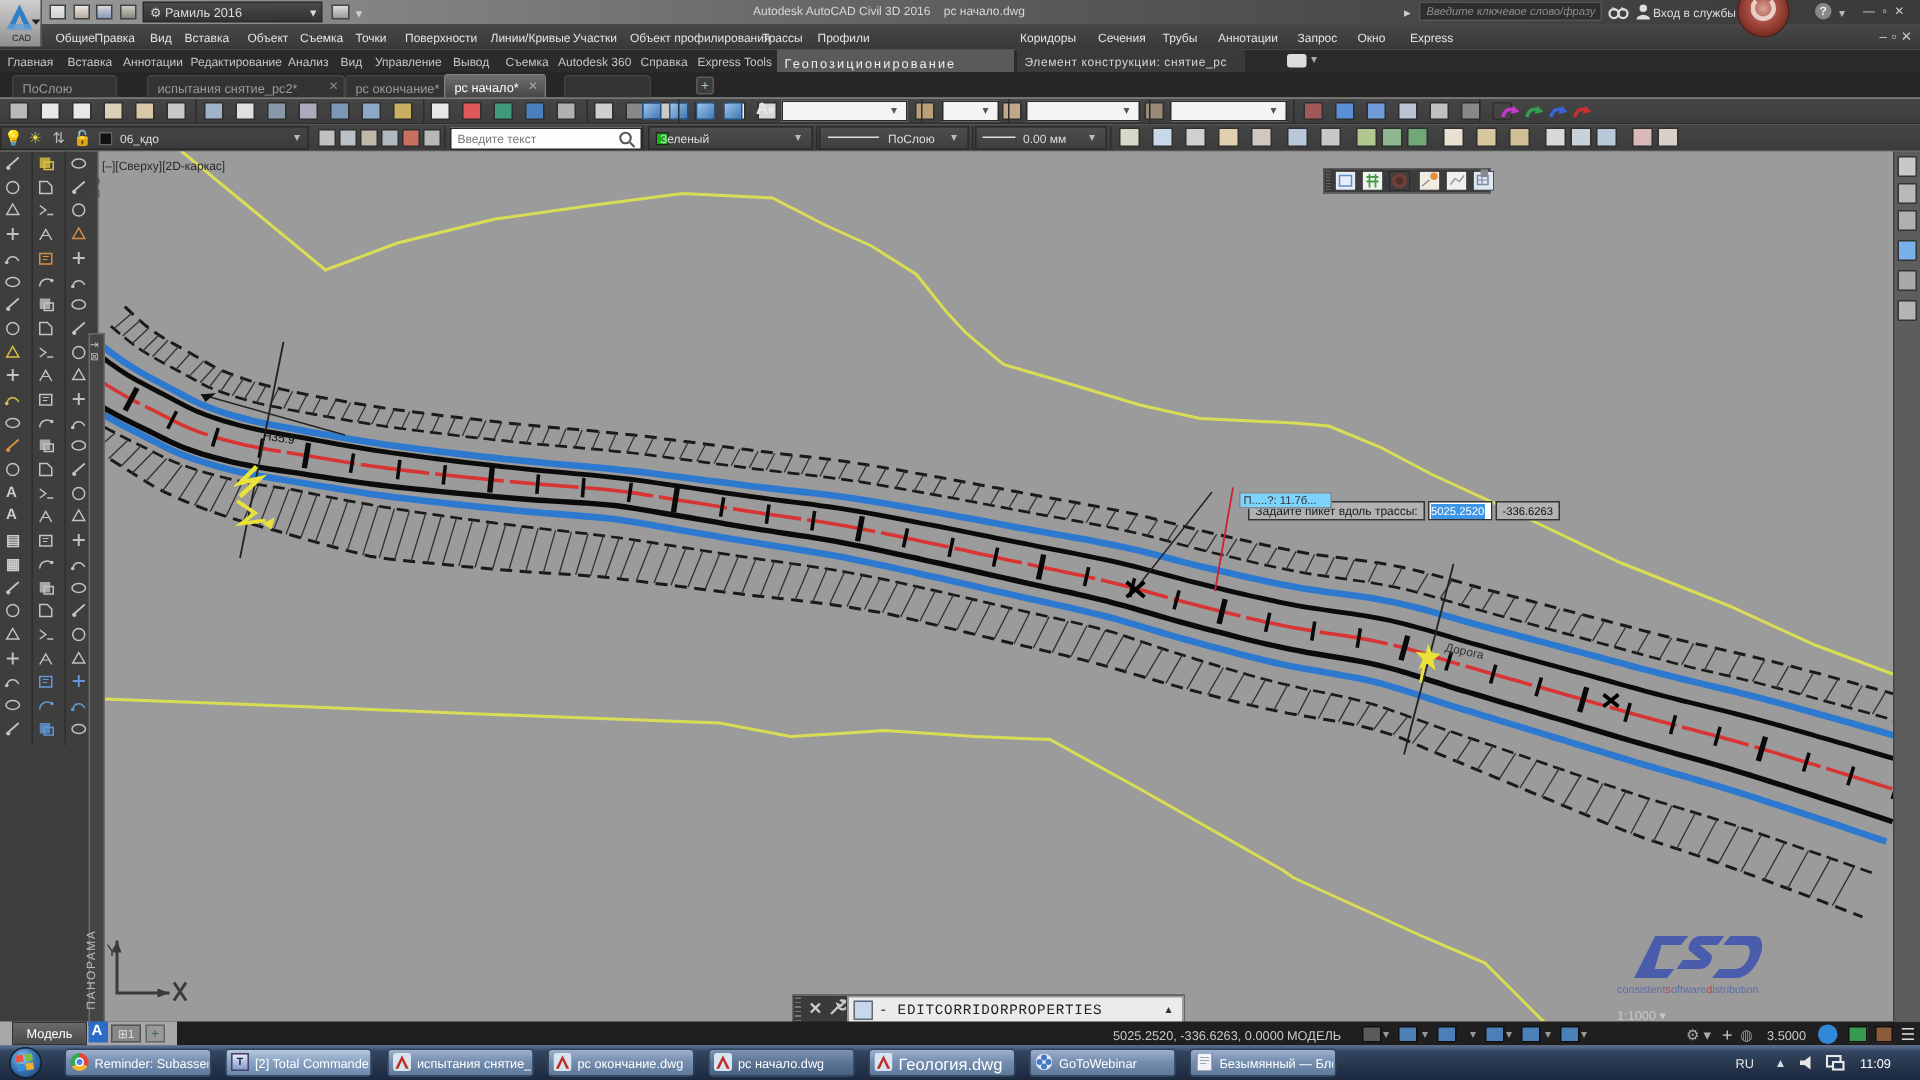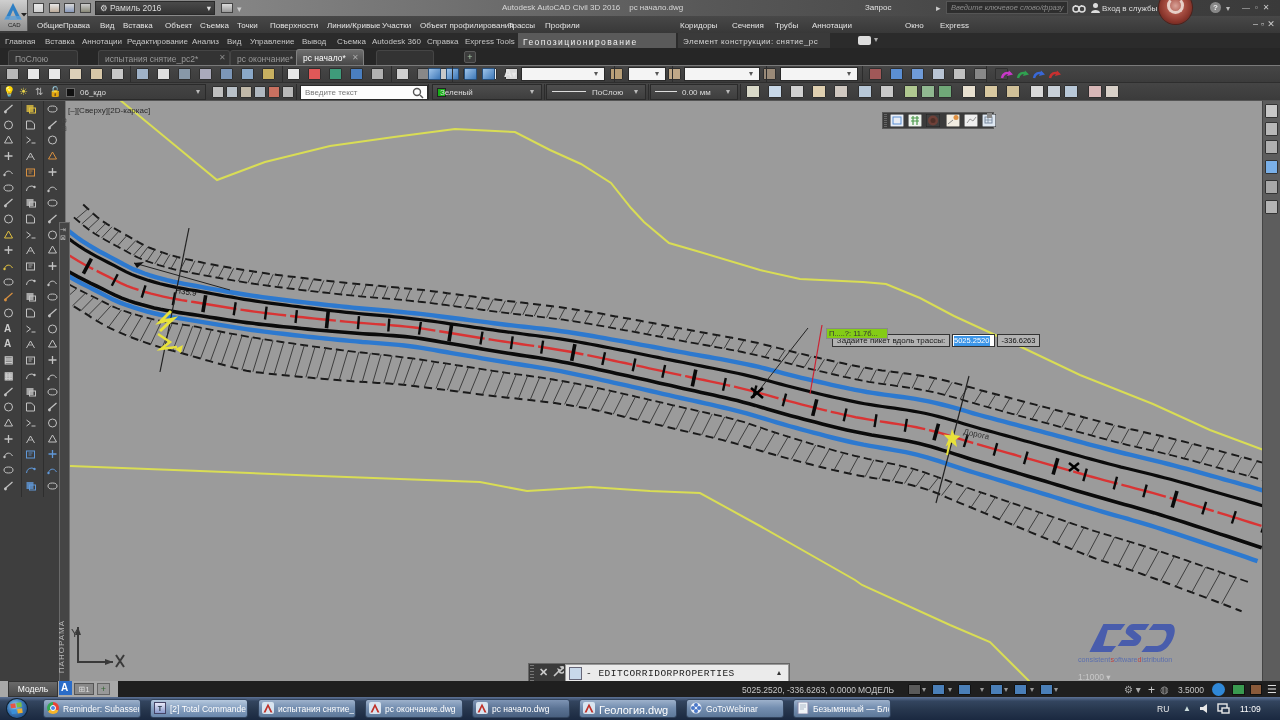--- a/index.html
+++ b/index.html
@@ -50,21 +50,21 @@
 <div class="abs tx" style="left:270px;top:21px;color:#e3e3e3;font-size:8px">Поверхности</div>
 <div class="abs tx" style="left:327px;top:21px;color:#e3e3e3;font-size:8px">Линии/Кривые</div>
 <div class="abs tx" style="left:382px;top:21px;color:#e3e3e3;font-size:8px">Участки</div>
 <div class="abs tx" style="left:420px;top:21px;color:#e3e3e3;font-size:8px">Объект профилирования</div>
 <div class="abs tx" style="left:508px;top:21px;color:#e3e3e3;font-size:8px">Трассы</div>
 <div class="abs tx" style="left:545px;top:21px;color:#e3e3e3;font-size:8px">Профили</div>
 <div class="abs tx" style="left:680px;top:21px;color:#e3e3e3;font-size:8px">Коридоры</div>
 <div class="abs tx" style="left:732px;top:21px;color:#e3e3e3;font-size:8px">Сечения</div>
 <div class="abs tx" style="left:775px;top:21px;color:#e3e3e3;font-size:8px">Трубы</div>
 <div class="abs tx" style="left:812px;top:21px;color:#e3e3e3;font-size:8px">Аннотации</div>
-<div class="abs tx" style="left:865px;top:3px;color:#e3e3e3;font-size:8px">Запрос</div>
+<div class="abs tx" style="left:865px;top:21px;color:#e3e3e3;font-size:8px">Запрос</div>
 <div class="abs tx" style="left:905px;top:21px;color:#e3e3e3;font-size:8px">Окно</div>
 <div class="abs tx" style="left:940px;top:21px;color:#e3e3e3;font-size:8px">Express</div>
 <div class="abs tx" style="left:1253px;top:19px;color:#ccc;font-size:9px;letter-spacing:3px">–▫✕</div>
 <div class="abs" style="left:0;top:33px;width:1280px;height:15px;background:#2b2b2b"></div>
 <div class="abs tx" style="left:5px;top:37px;color:#c6c6c6;font-size:8px">Главная</div>
 <div class="abs tx" style="left:45px;top:37px;color:#c6c6c6;font-size:8px">Вставка</div>
 <div class="abs tx" style="left:82px;top:37px;color:#c6c6c6;font-size:8px">Аннотации</div>
 <div class="abs tx" style="left:127px;top:37px;color:#c6c6c6;font-size:8px">Редактирование</div>
 <div class="abs tx" style="left:192px;top:37px;color:#c6c6c6;font-size:8px">Анализ</div>
 <div class="abs tx" style="left:227px;top:37px;color:#c6c6c6;font-size:8px">Вид</div>
@@ -550,21 +550,21 @@
 <div class="ic" style="left:1265px;top:122px;width:13px;height:14px;background:#b8b8b8;border:1px solid #333;z-index:3"></div>
 <div class="ic" style="left:1265px;top:140px;width:13px;height:14px;background:#b0b0b0;border:1px solid #333;z-index:3"></div>
 <div class="ic" style="left:1265px;top:160px;width:13px;height:14px;background:#7ab0e8;border:1px solid #333;z-index:3"></div>
 <div class="ic" style="left:1265px;top:180px;width:13px;height:14px;background:#a8a8a8;border:1px solid #333;z-index:3"></div>
 <div class="ic" style="left:1265px;top:200px;width:13px;height:14px;background:#b4b4b4;border:1px solid #333;z-index:3"></div>
 <div class="abs" style="left:59px;top:222px;width:11px;height:462px;background:#454545;border:1px solid #6a6a6a;z-index:2"></div>
 <div class="abs tx" style="left:60px;top:226px;color:#bbb;font-size:7px;z-index:3">⇥<br>⊠</div>
 <div class="abs tx" style="left:26px;top:642px;color:#b8b8b8;font-size:8px;transform:rotate(-90deg);transform-origin:center;width:70px;text-align:center;letter-spacing:1px;z-index:3">ПАНОРАМА</div>
 <div class="abs" style="left:59px;top:681px;width:13px;height:14px;background:#2a6cc8;z-index:3"></div>
 <div class="abs tx" style="left:61px;top:682px;color:#fff;font-size:10px;font-weight:bold;z-index:4">A</div>
-<div class="abs" style="left:826px;top:328px;width:62px;height:11px;background:#84cc16;border:1px solid #888;color:#333;font-size:7.5px;line-height:10px;padding-left:2px;z-index:4">П.....?: 11.7б...</div>
+<div class="abs" style="left:826px;top:328px;width:62px;height:11px;background:#7dd3fc;border:1px solid #888;color:#333;font-size:7.5px;line-height:10px;padding-left:2px;z-index:4">П.....?: 11.7б...</div>
 <div class="abs" style="left:832px;top:334px;width:118px;height:13px;background:#b2b2b2;border:1px solid #333;color:#1a1a1a;font-size:8px;line-height:12px;text-align:center;white-space:nowrap;overflow:hidden;z-index:3">Задайте пикет вдоль трассы:</div>
 <div class="abs" style="left:952px;top:334px;width:43px;height:13px;background:#fff;border:1px solid #333;z-index:3">
     <div style="position:absolute;left:1px;top:1px;width:36px;height:10px;background:#3d96e8;color:#fff;font-size:7.5px;line-height:10px">5025.2520</div>
   </div>
 <div class="abs" style="left:997px;top:334px;width:43px;height:13px;background:#b2b2b2;border:1px solid #333;color:#111;font-size:7.5px;line-height:12px;text-align:center;z-index:3">-336.6263</div>
 <svg class="abs" style="left:66px;top:615px" width="60" height="60">
     <path d="M12,12 L12,47 L47,47" stroke="#3a3a3a" stroke-width="2" fill="none"></path>
     <path d="M12,12l-3,8h6z" fill="#3a3a3a"></path>
     <path d="M47,47l-8,-3v6z" fill="#3a3a3a"></path>
     <text x="5" y="22" font-size="11" fill="#3a3a3a">Y</text>

